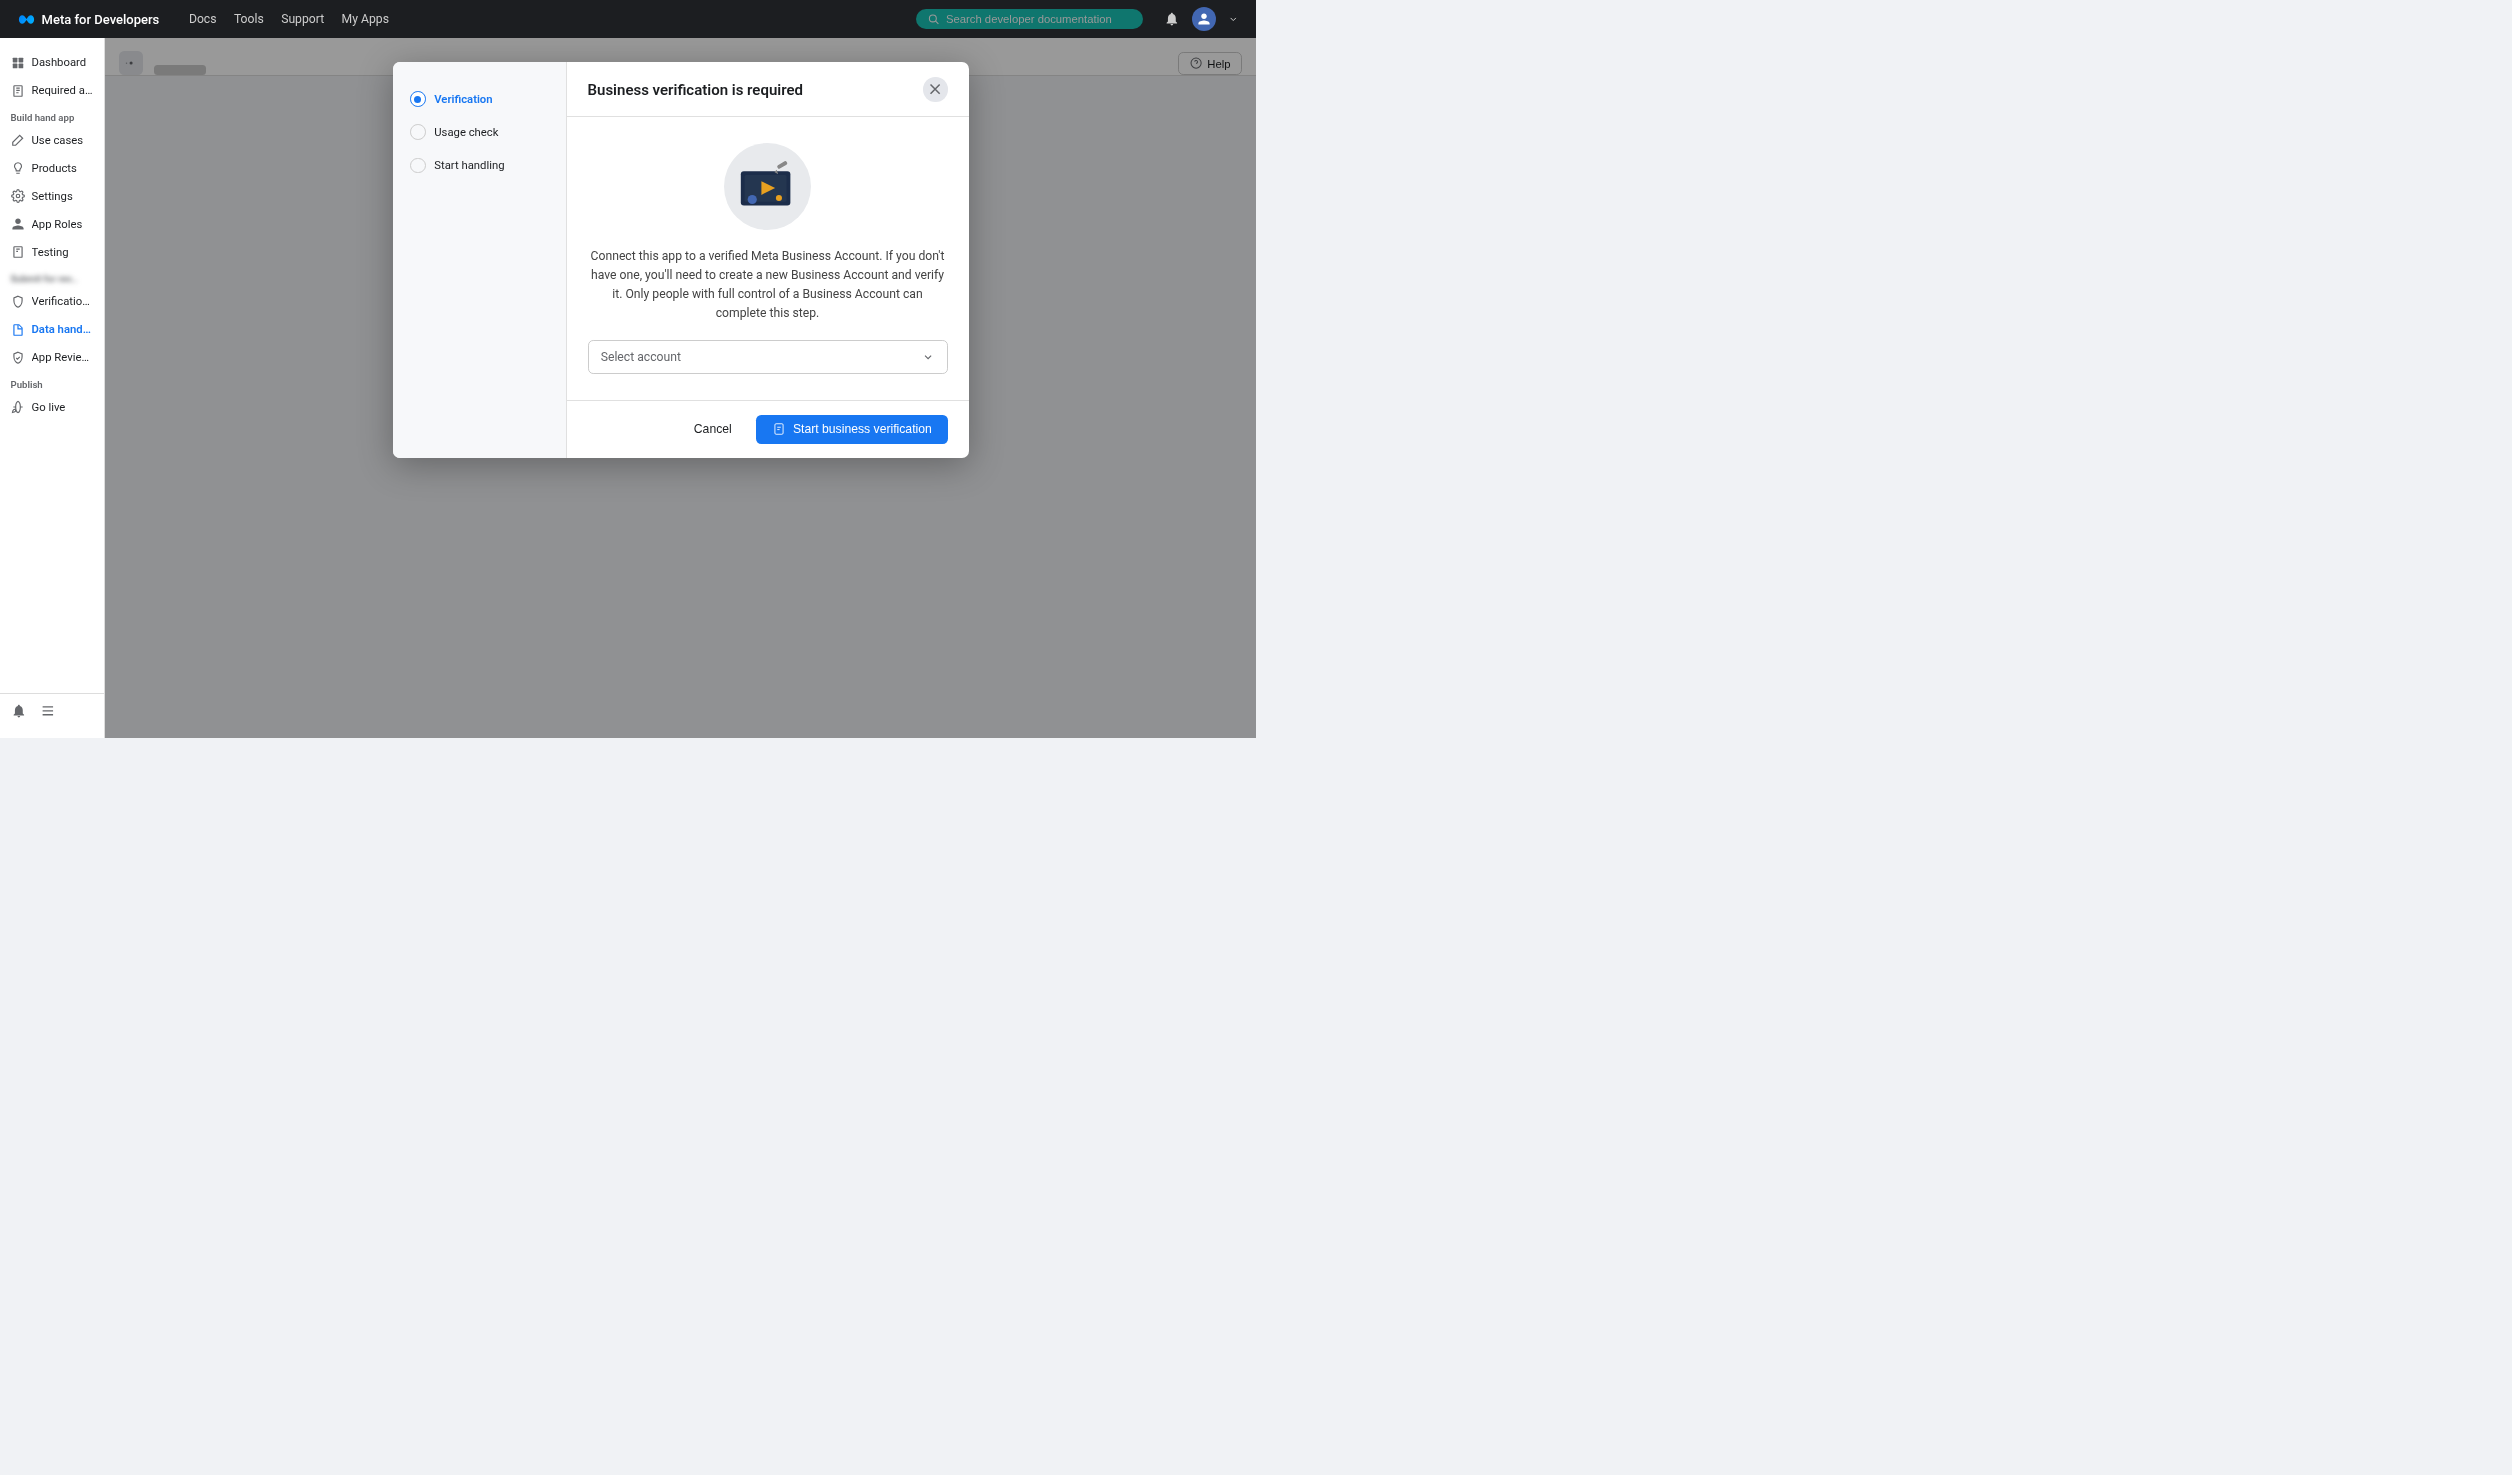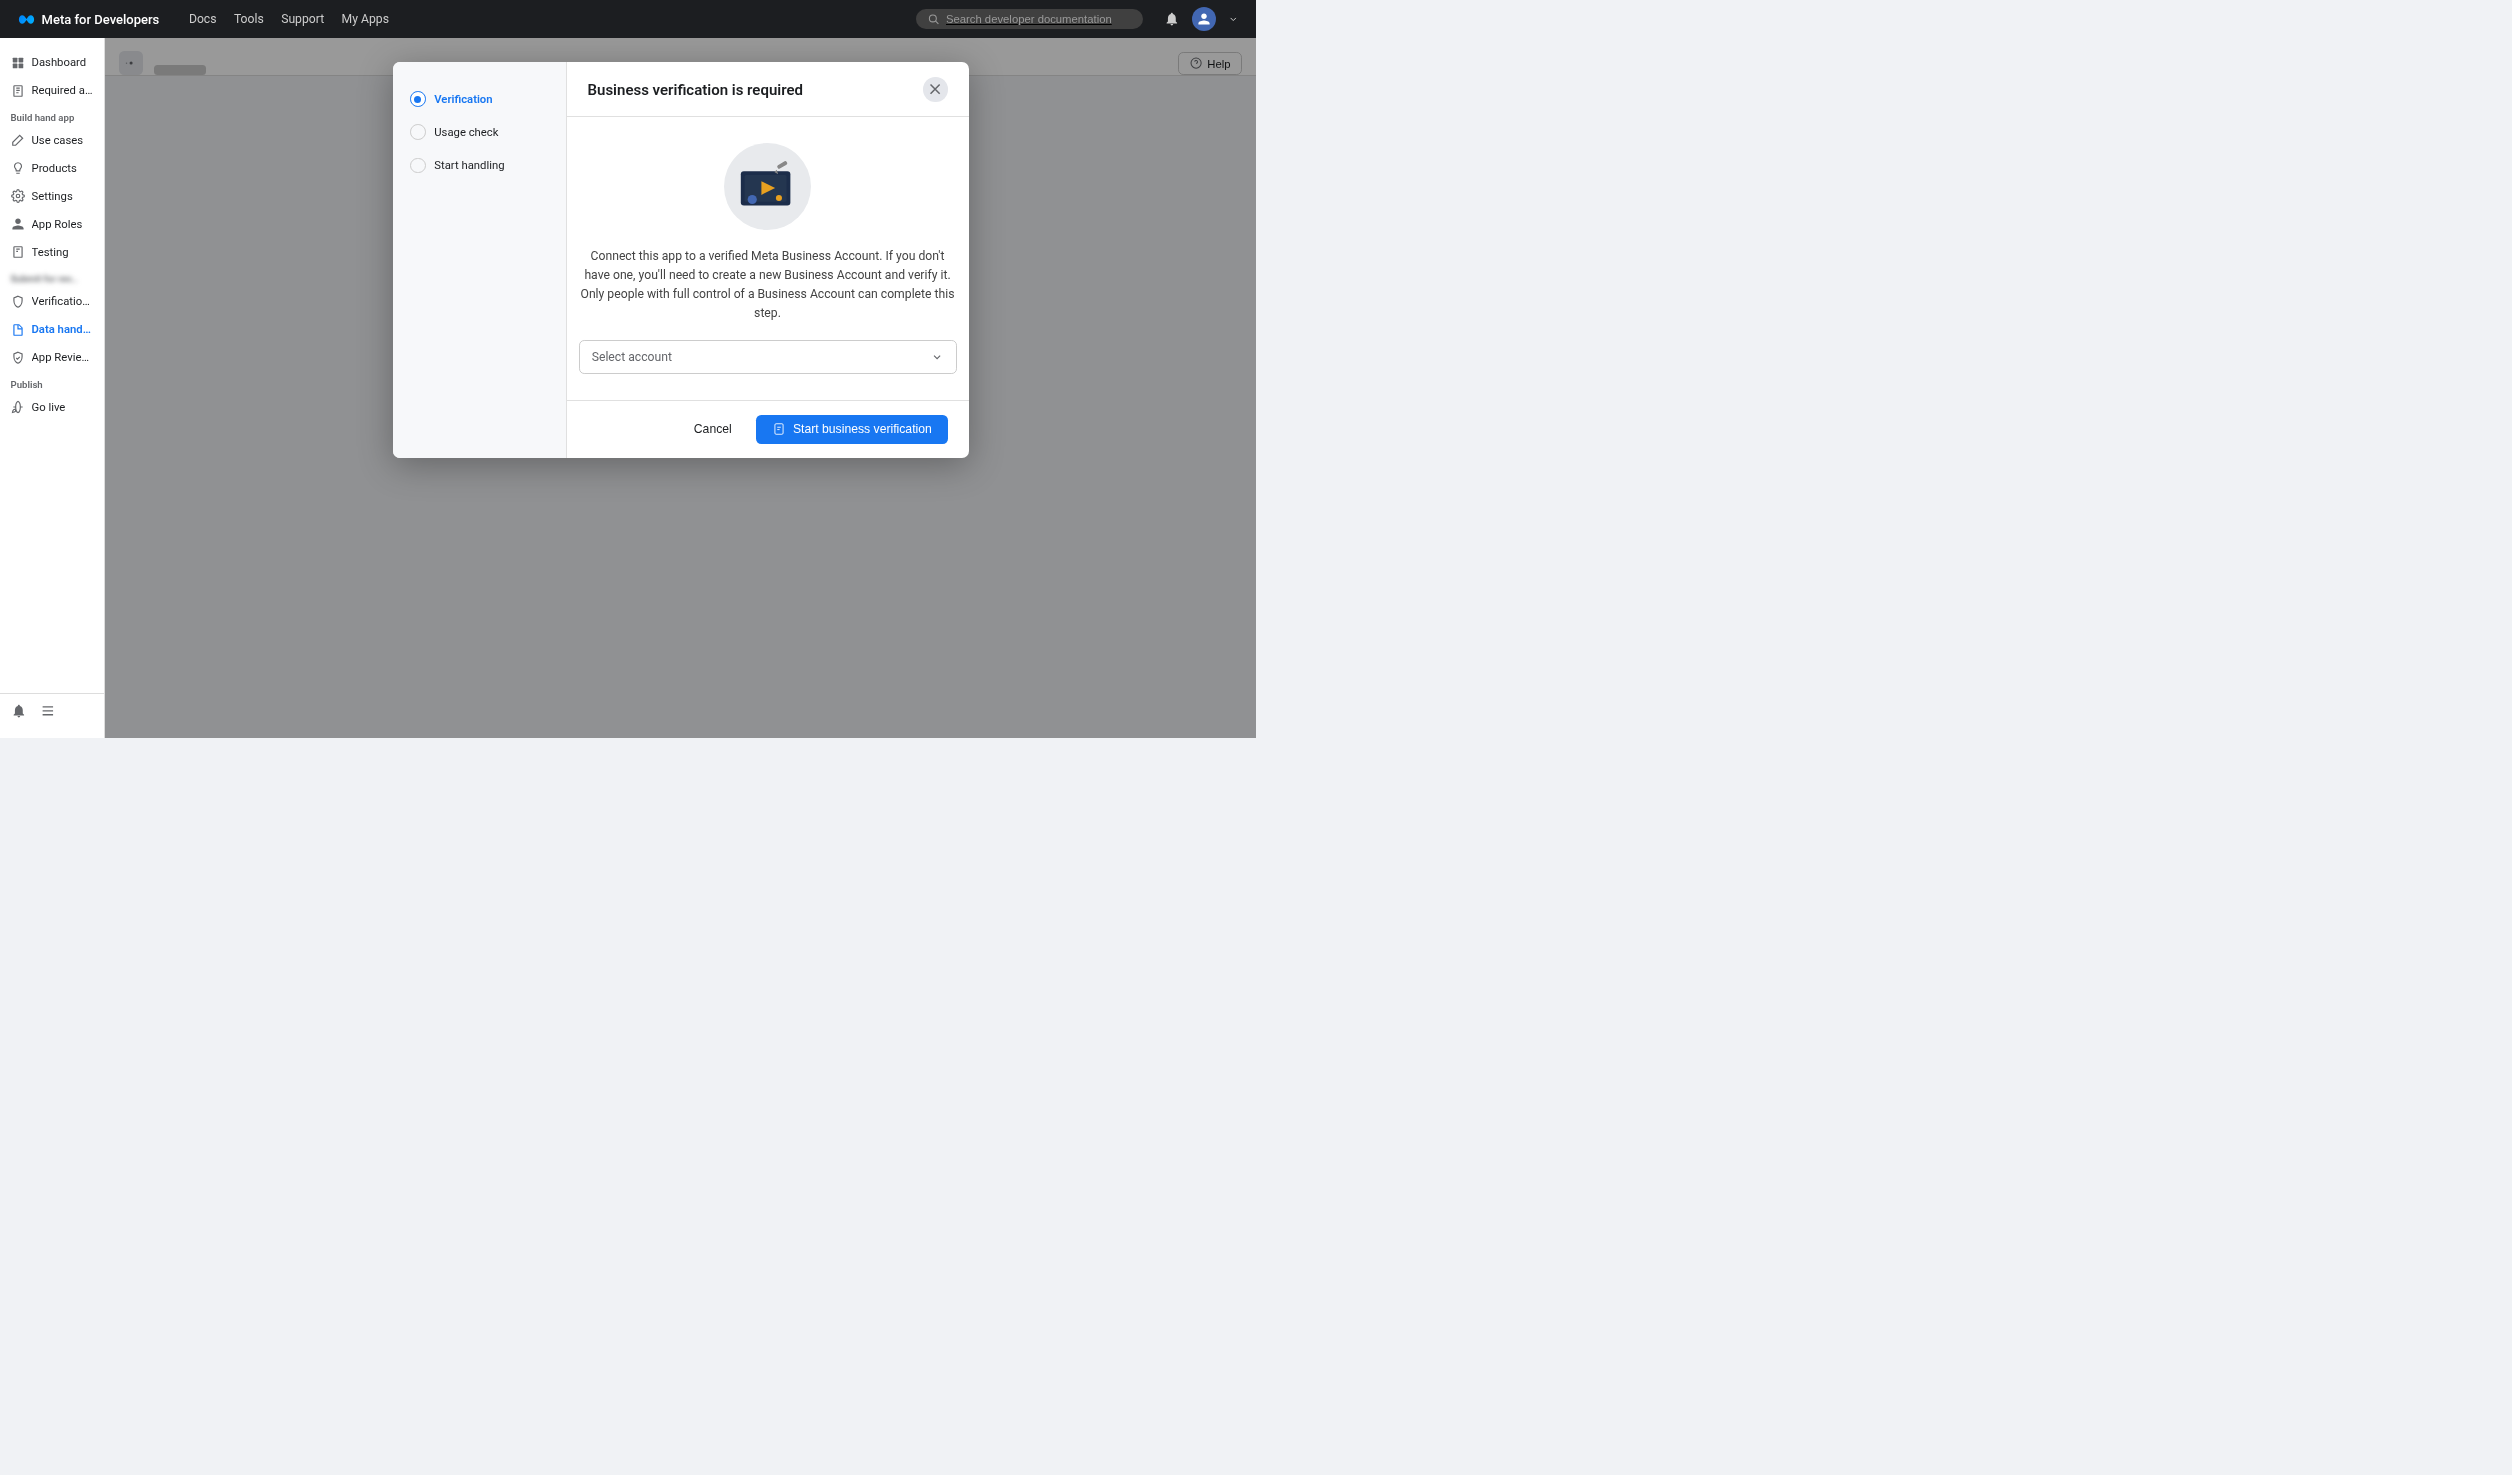--- a/index.html
+++ b/index.html
@@ -43,27 +43,26 @@
     }
     .top-nav-link {
       color: #ccc;
       font-size: 12.2px;
       text-decoration: none;
       cursor: pointer;
     }
     .search-bar {
       display: flex;
       align-items: center;
-      background: #404040;
+      background: #0f766e;
       border-radius: 17.4px;
       padding: 3.5px 12.2px;
       gap: 7px;
       margin-left: auto;
       width: 227px;
-      text-decoration: underline;
     }
     .search-bar input {
       background: transparent;
       border: none;
       outline: none;
       color: #ccc;
       font-size: 11.3px;
       width: 100%;
     }
     .search-bar input::placeholder { color: #999; }
@@ -278,21 +277,21 @@
       cursor: pointer;
       display: flex;
       align-items: center;
       justify-content: center;
       font-size: 14px;
       color: #65676b;
     }
 
     .modal-body {
       flex: 1;
-      padding: 26px 12px;
+      padding: 26px 21px;
       display: flex;
       flex-direction: column;
       align-items: center;
       gap: 17.4px;
     }
 
     
     .illustration {
       width: 87px;
       height: 87px;

